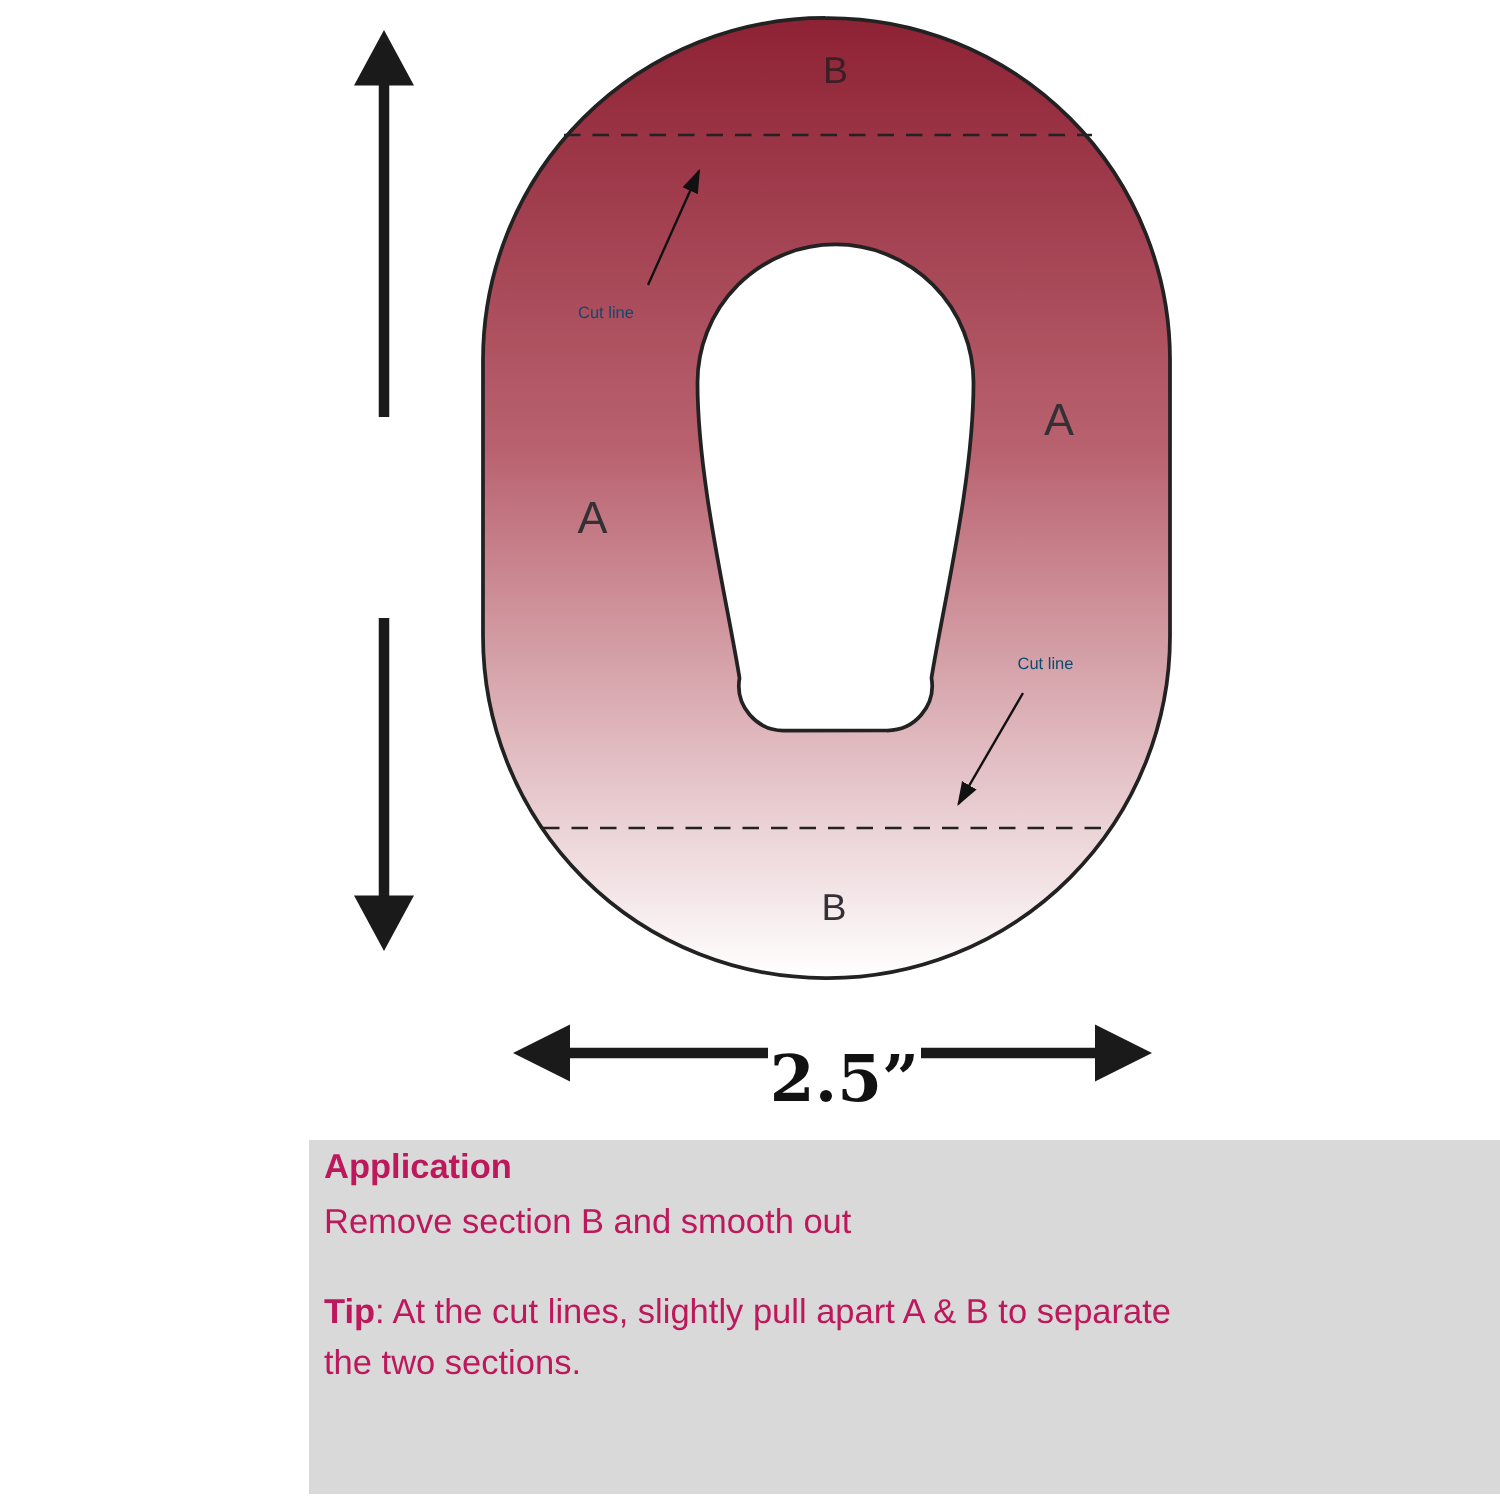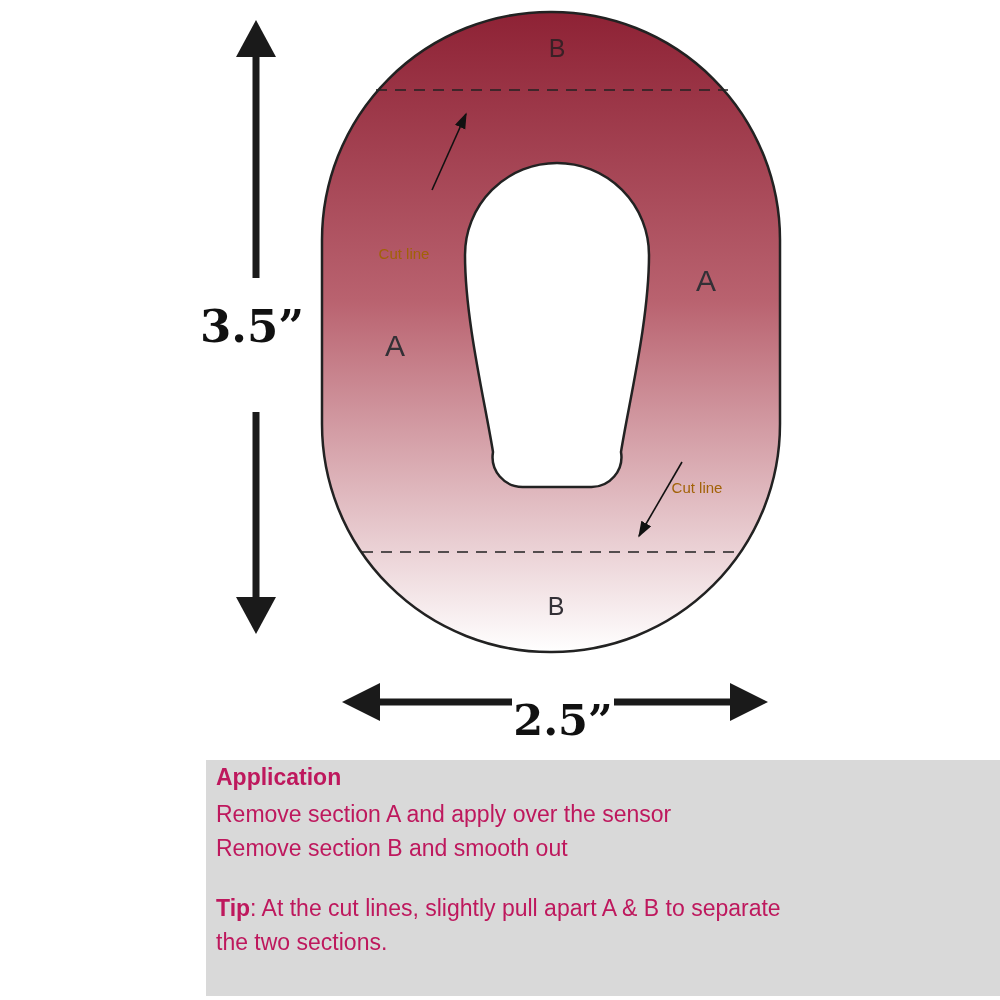--- a/index.html
+++ b/index.html
@@ -28,23 +28,22 @@
     color: #2e2e2e;
     white-space: nowrap;
     user-select: none;
   }
   .section-letter { font-size: 28px; color: #333036; }
   .letter-b-top   { left: 557px; top: 48px;  font-size: 25px; color: #3a2026; }
   .letter-a-left  { left: 395px; top: 346px; font-size: 30px; }
   .letter-a-right { left: 706px; top: 281px; font-size: 30px; }
   .letter-b-bottom{ left: 556px; top: 606px; font-size: 25px; }
   .cutline-text {
-    font-size: 15px;
-    color: #a16207;
-    margin-top: 44px;
+    font-size: 11px;
+    color: #0c4a6e;
   }
   .cutline-top    { left: 404px; top: 209px; }
   .cutline-bottom { left: 697px; top: 443px; }
   .dim {
     font-family: "DejaVu Serif", serif;
     font-weight: 700;
     color: #111111;
   }
   .dim-height { left: 252px; top: 326px; font-size: 45px; }
   .dim-width  { left: 563px; top: 698px; font-size: 43px; margin-top: 22px; }
@@ -118,23 +117,21 @@
   </svg>
 
   <div class="lbl section-letter letter-b-top">B</div>
   <div class="lbl section-letter letter-a-left">A</div>
   <div class="lbl section-letter letter-a-right">A</div>
   <div class="lbl section-letter letter-b-bottom">B</div>
 
   <div class="lbl cutline-text cutline-top">Cut line</div>
   <div class="lbl cutline-text cutline-bottom">Cut line</div>
 
-  <div class="lbl dim dim-height">3.5”</div>
   <div class="lbl dim dim-width">2.5”</div>
 
   <div class="infobox">
     <div class="info-title">Application</div>
-    <div class="info-line">Remove section A and apply over the sensor</div>
     <div class="info-line">Remove section B and smooth out</div>
     <div class="info-line info-tip"><span class="bold">Tip</span><span>: At the cut lines, slightly pull apart A &amp; B to separate the two sections.</span></div>
   </div>
 
 </div>
 
 </body></html>

